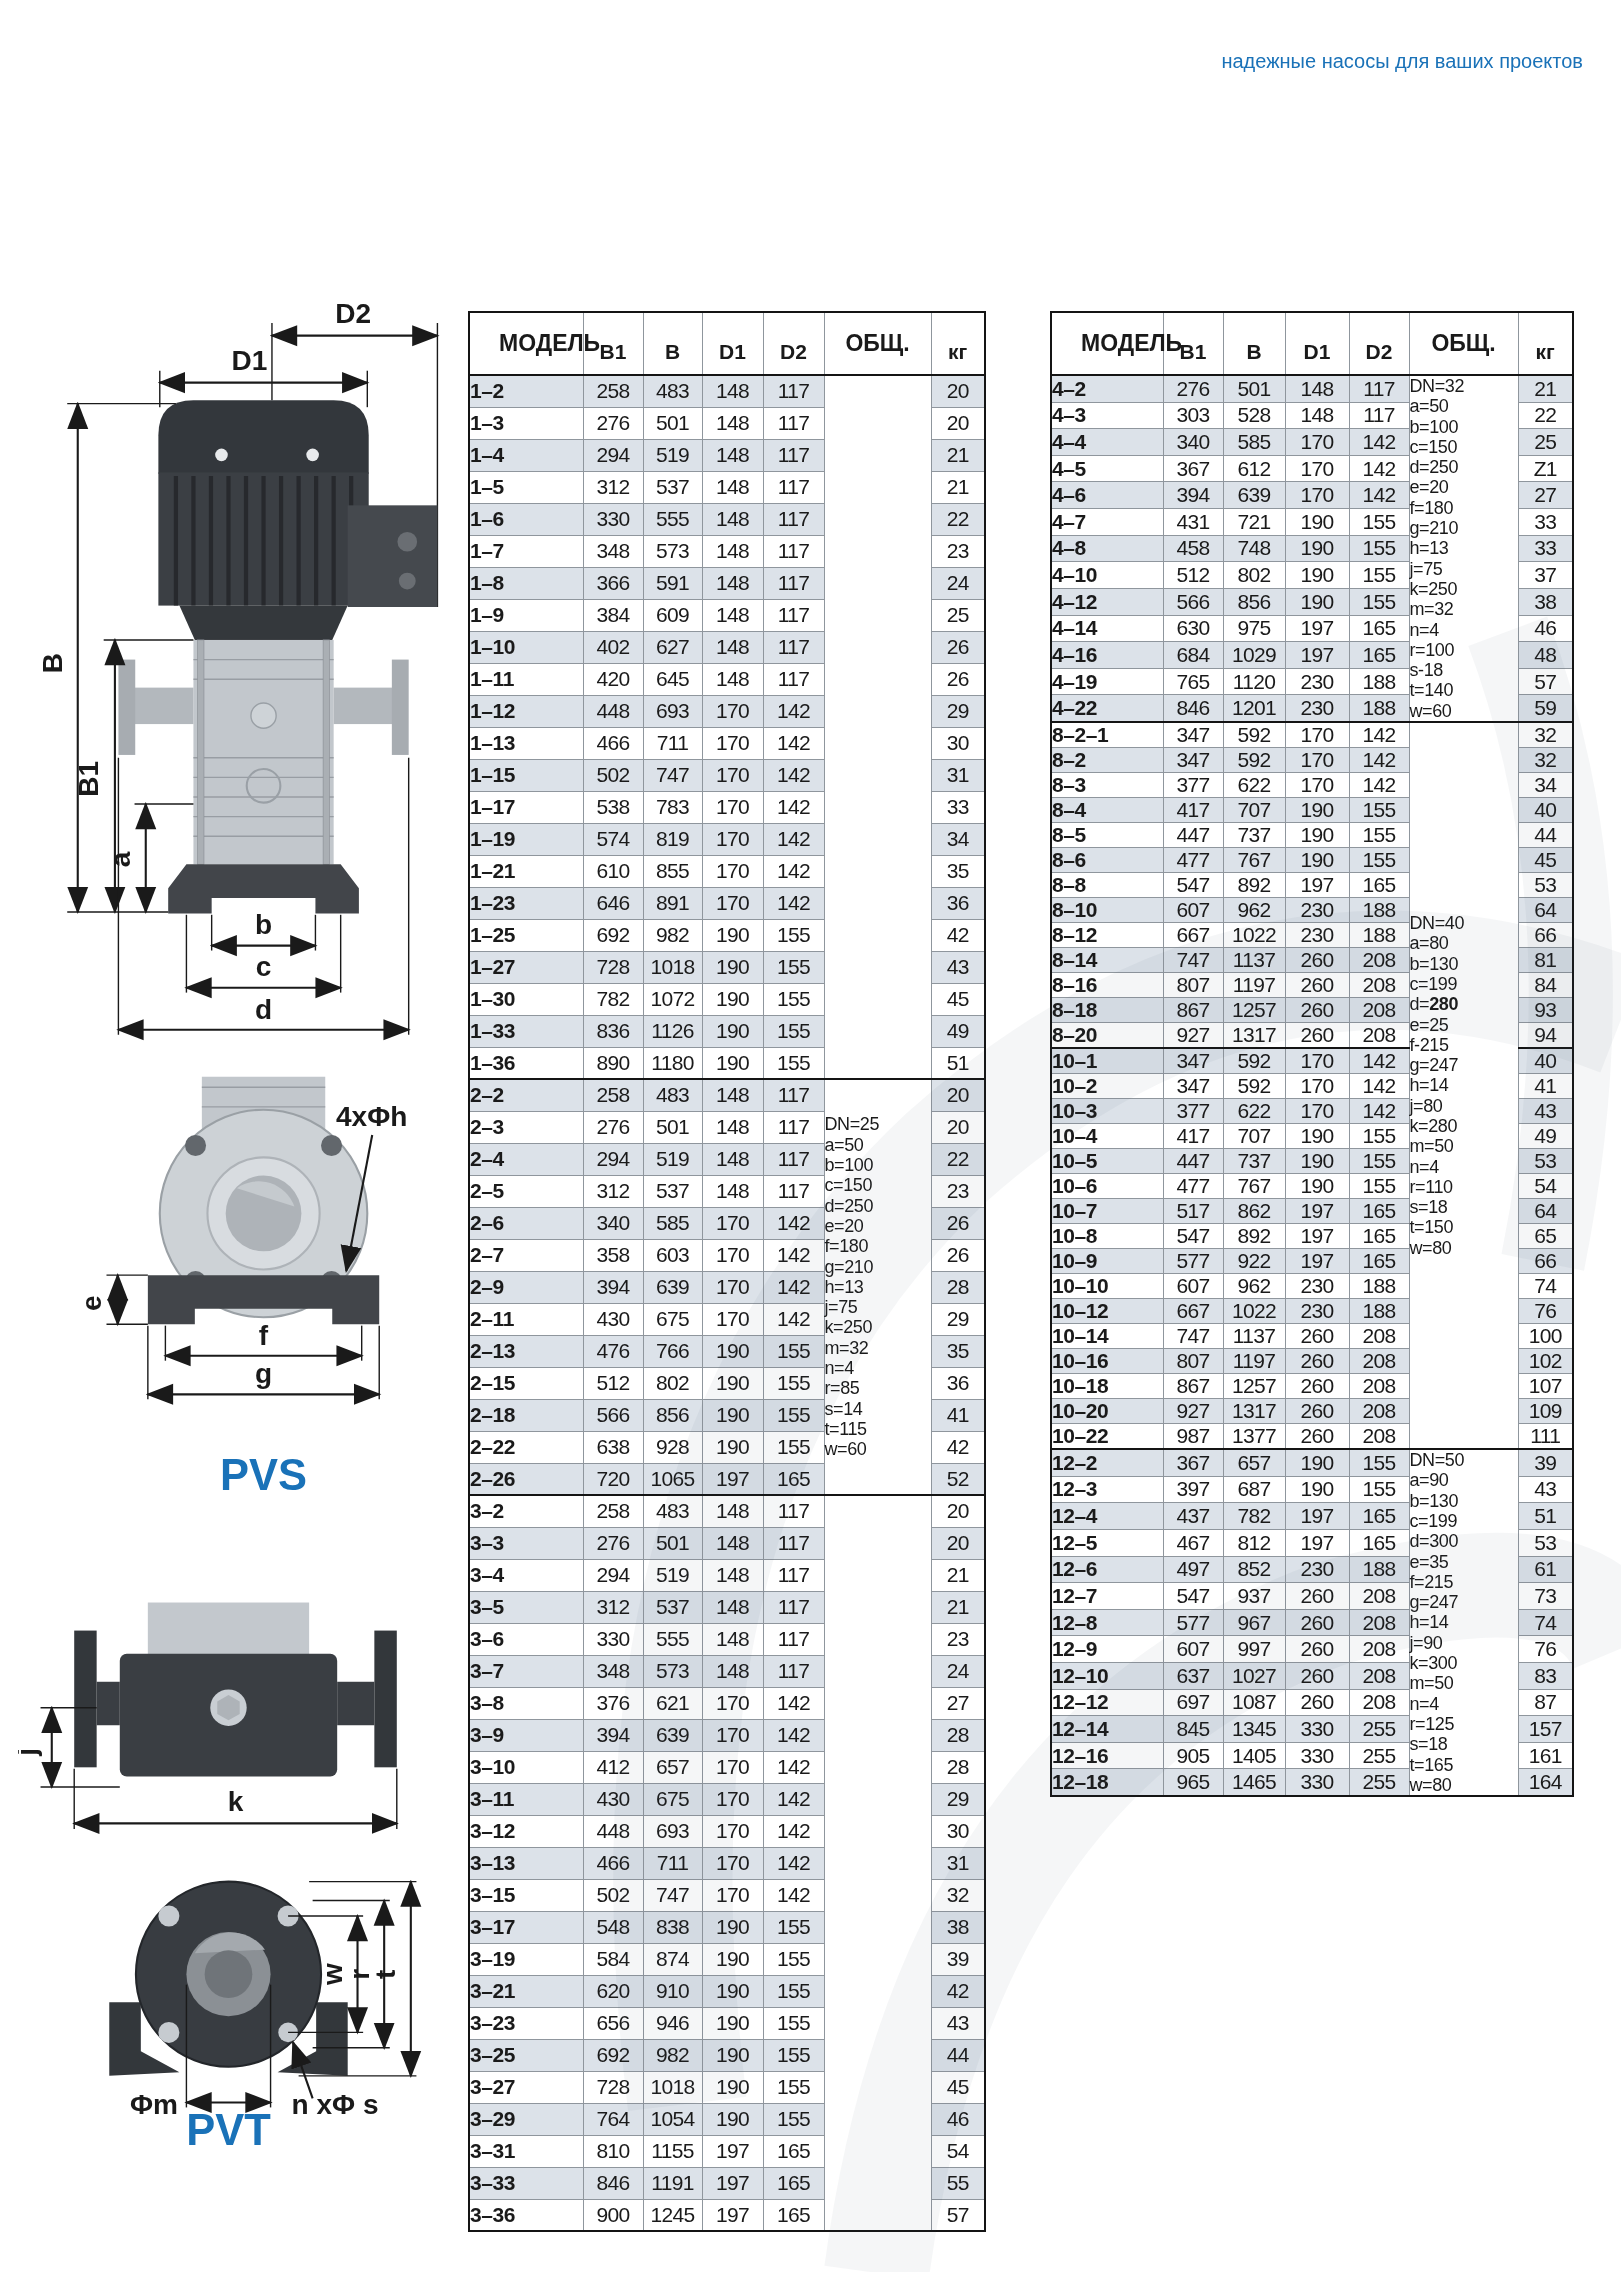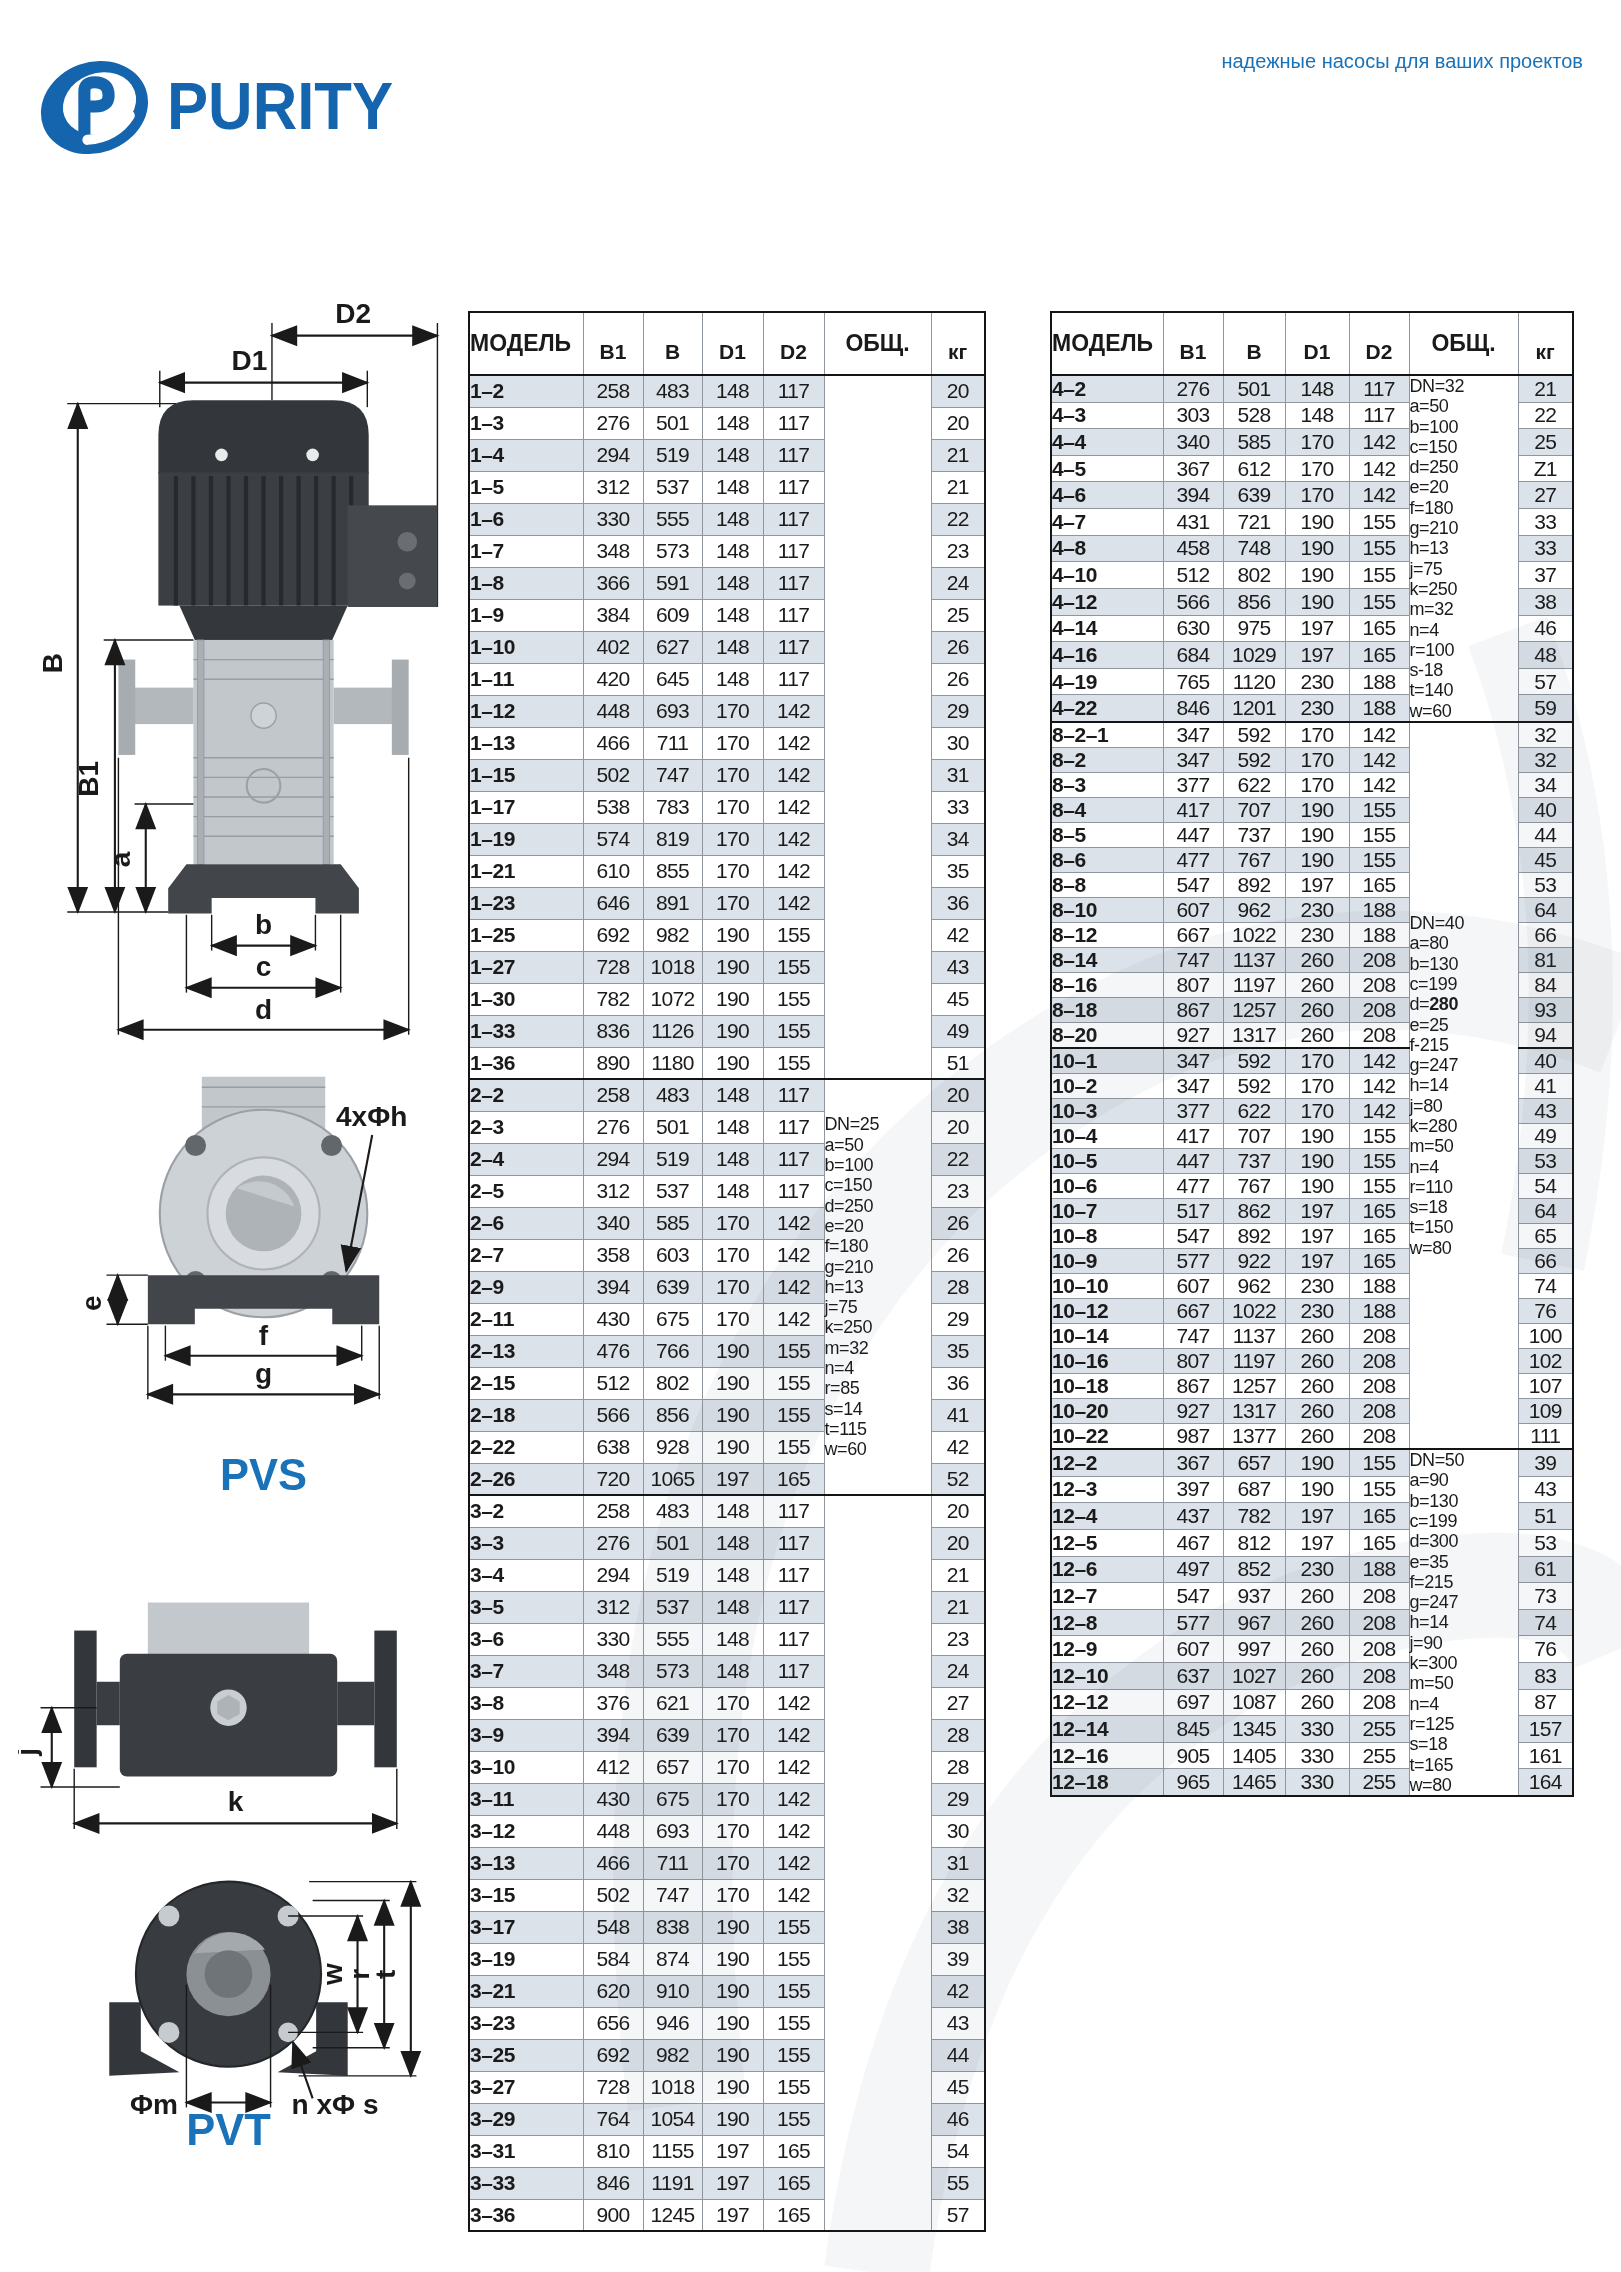--- a/index.html
+++ b/index.html
@@ -29,21 +29,21 @@
   table.dim thead th{border:1.4px solid #8f969d;border-top:2.8px solid #141414;border-bottom:2.8px solid #141414;
                      background:#fff;font-weight:700;}
   table.dim thead th:first-child{border-left:2.8px solid #141414;}
   table.dim thead th:last-child{border-right:2.8px solid #141414;}
   #left-table{left:468px;top:311px;width:516px;}
   #right-table{left:1050px;top:311px;width:522px;}
   #left-table tbody tr{height:32px;}
   #right-table tbody tr{height:16px;}
   table.dim thead tr{height:63px;}
 
-  th.h-model{font-size:23px;text-align:left;vertical-align:middle;padding-left:0;}
+  th.h-model{font-size:23px;text-align:left;vertical-align:middle;padding-left:29px;}
   th.h-num{font-size:21px;vertical-align:bottom;padding-bottom:9.8px;text-align:center;}
   th.h-obsh{font-size:23px;vertical-align:middle;text-align:center;}
   th.h-kg{font-size:21px;vertical-align:bottom;padding-bottom:10px;text-align:center;}
 
   td.c-model{font-weight:700;font-size:21px;text-align:left;padding-left:11.2px;letter-spacing:-0.4px;}
   td.c-num,td.c-kg{font-size:21px;text-align:center;letter-spacing:-0.7px;}
   td.notes-cell{background:#fff;vertical-align:middle;text-align:left;padding-left:17px;}
   .note-line{font-size:18px;line-height:20.3px;letter-spacing:-0.4px;}
   tr.shade td{background:#dce2e9;}
   tr.shade td.notes-cell{background:#fff;}
@@ -58,29 +58,20 @@
 <div id="page">
 
   <svg id="watermark" viewBox="0 0 2313 3241">
     <g fill="none" stroke="rgba(70,90,110,0.055)">
       <path d="M 980 3000 Q 870 2100 1350 1650 Q 1800 1250 2313 1450" stroke-width="170"></path>
       <path d="M 1250 3241 Q 1350 2500 1900 2300 Q 2250 2200 2313 2350" stroke-width="150"></path>
       <path d="M 2150 900 Q 2300 1300 2200 1800" stroke-width="120"></path>
     </g>
   </svg>
 
-  <div id="logo">
-    <svg width="123" height="105" viewBox="0 0 120 104">
-      <ellipse cx="57" cy="54" rx="54" ry="45" fill="#1565ae" transform="rotate(-20 57 54)"></ellipse>
-      <ellipse cx="62" cy="50" rx="37" ry="30" fill="#ffffff" transform="rotate(-20 62 50)"></ellipse>
-      <path d="M47 82 L47 38 Q47 29 57 29 Q71 29 71 42 Q71 53 58 53 L51 53" fill="none" stroke="#1565ae" stroke-width="12" stroke-linecap="round" stroke-linejoin="round"></path>
-      <path d="M92 62 Q78 84 50 86" stroke="#ffffff" stroke-width="10" fill="none" stroke-linecap="round"></path>
-    </svg>
-    <span class="logo-text">PURITY</span>
-  </div>
   <div id="tagline">надежные насосы для ваших проектов</div>
 
   <svg class="diag" style="left:17.5px;top:295px;" width="435" height="1262" viewBox="0 0 620 1800">
     <defs>
       <marker id="ar" markerWidth="14" markerHeight="12" refX="12" refY="6" orient="auto">
         <path d="M0,1 L13,6 L0,11 z" fill="#1a1a1a"></path>
       </marker>
       <marker id="arb" markerWidth="14" markerHeight="12" refX="1" refY="6" orient="auto">
         <path d="M13,1 L0,6 L13,11 z" fill="#1a1a1a"></path>
       </marker>

